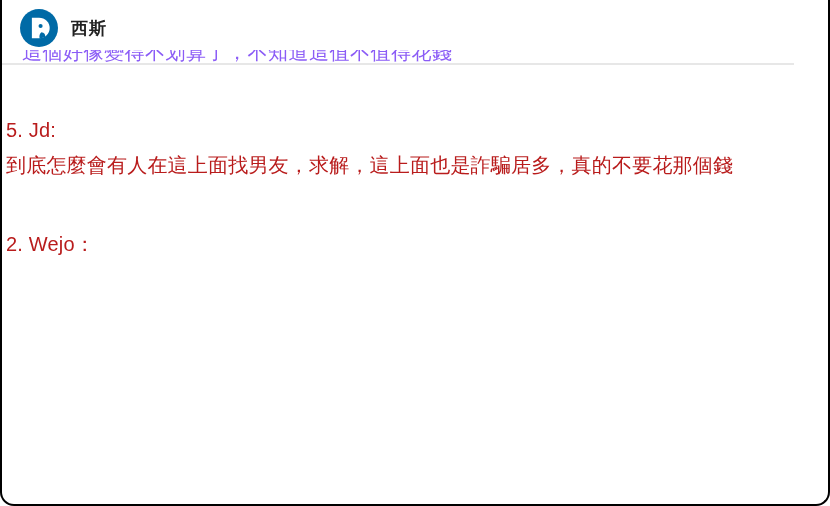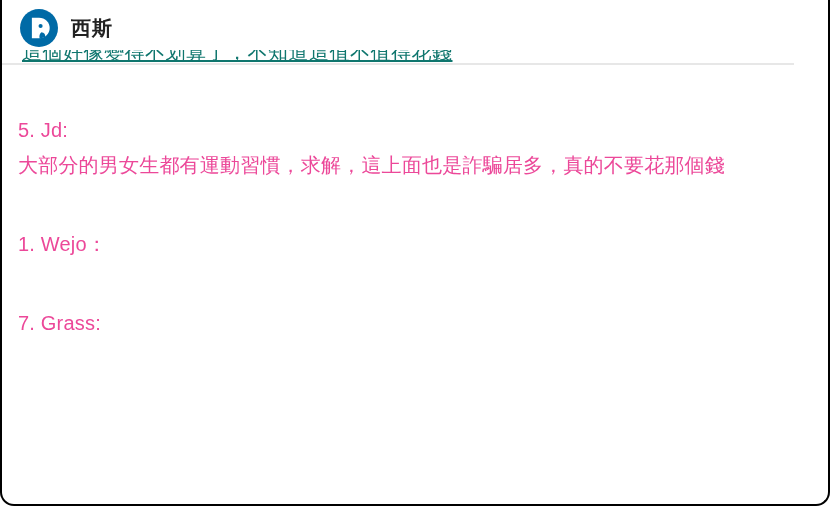--- a/index.html
+++ b/index.html
@@ -23,51 +23,50 @@
     gap: 13px;
     padding: 6px 18px 0 18px;
     height: 50px;
   }
   .logo {
     width: 38px; height: 38px;
     flex: 0 0 auto;
     display: block;
   }
   .brand {
-    font-size: 20px;
+    font-size: 17px;
     font-weight: bold;
     color: #222;
     letter-spacing: 1px;
   }
   .clipped-line {
     margin-left: 20px;
     height: 13px;
     overflow: hidden;
   }
   .clipped-line span {
     display: block;
     margin-top: -9px;
     font-size: 20px;
     line-height: 22px;
-    color: #0f766e;
+    color: #8b5cf6;
     letter-spacing: 0.5px;
     white-space: nowrap;
-    text-decoration: underline;
   }
   .divider {
     border: none;
     border-top: 2px solid #e7e7e7;
     margin: 0;
     width: 792px;
   }
   .main {
-    padding: 48px 46px 0 16px;
+    padding: 48px 46px 0 4px;
     font-size: 20px;
     line-height: 35px;
-    color: #ec4899;
+    color: #b91c1c;
     letter-spacing: 0.2px;
   }
   .section + .section { margin-top: 44px; }
   .section-title { margin: 0; font-size: 20px; font-weight: normal; }
   .section-body { margin: 0; }
 </style>
 </head>
 <body>
 
 <div class="frame">
@@ -85,25 +84,24 @@
   <div class="clipped-line">
     <span>這個好像變得不划算了，不知道這值不值得花錢</span>
   </div>
 
   <hr class="divider">
 
   <div class="main">
 
     <div class="section">
       <p class="section-title">5. Jd:</p>
-      <p class="section-body">大部分的男女生都有運動習慣，求解，這上面也是詐騙居多，真的不要花那個錢</p>
+      <p class="section-body">到底怎麼會有人在這上面找男友，求解，這上面也是詐騙居多，真的不要花那個錢</p>
     </div>
 
     <div class="section">
-      <p class="section-title">1. Wejo：</p>
+      <p class="section-title">2. Wejo：</p>
     </div>
 
     <div class="section">
-      <p class="section-title">7. Grass:</p>
     </div>
 
   </div>
 </div>
 
 </body></html>

